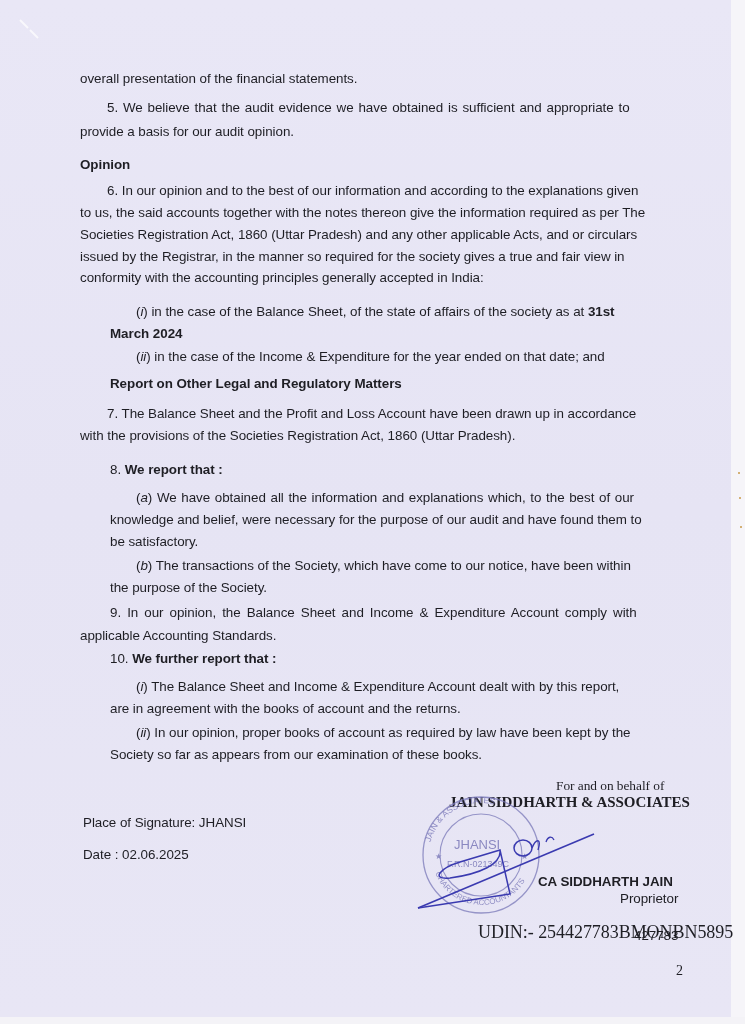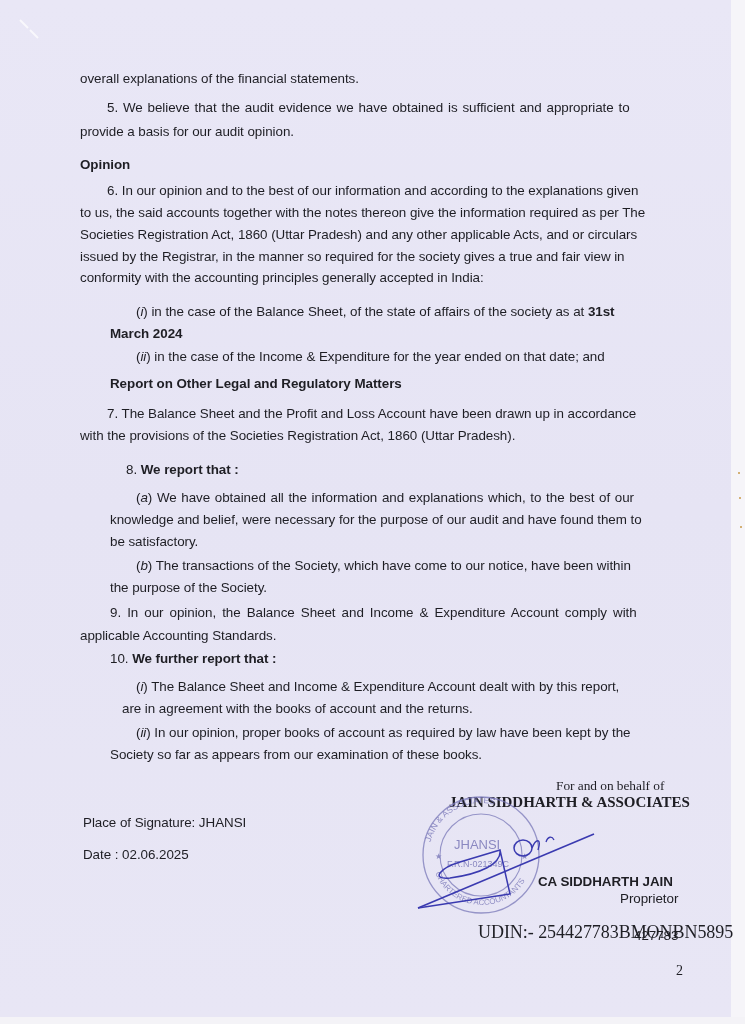--- a/index.html
+++ b/index.html
@@ -37,21 +37,21 @@
 <body>
 
 <div class="page"></div>
 <div class="right-strip"></div>
 <div class="bottom-strip"></div>
 
 <svg class="crease" viewBox="0 0 24 24">
   <path d="M2 2 L10 10 M12 12 L20 20" stroke="#ffffff" stroke-width="2" opacity="0.7" fill="none"></path>
 </svg>
 
-<div class="text" style="left:80px; top:69px;">overall explanations of the financial statements.</div>
+<div class="text" style="left:80px; top:69px;">overall presentation of the financial statements.</div>
 
 <div class="text" style="left:107px; top:98px; word-spacing:1.2px;">5. We believe that the audit evidence we have obtained is sufficient and appropriate to</div>
 <div class="text" style="left:80px; top:122px;">provide a basis for our audit opinion.</div>
 
 <div class="text b" style="left:80px; top:155px;">Opinion</div>
 
 <div class="text" style="left:107px; top:181px;">6. In our opinion and to the best of our information and according to the explanations given</div>
 <div class="text" style="left:80px; top:203px;">to us, the said accounts together with the notes thereon give the information required as per The</div>
 <div class="text" style="left:80px; top:225px;">Societies Registration Act, 1860 (Uttar Pradesh) and any other applicable Acts, and or circulars</div>
 <div class="text" style="left:80px; top:247px;">issued by the Registrar, in the manner so required for the society gives a true and fair view in</div>
@@ -60,36 +60,36 @@
 <div class="text" style="left:136px; top:302px;">(<span class="i">i</span><span>) in the case of the Balance Sheet, of the state of affairs of the society as at </span><span class="b">31st</span></div>
 <div class="text b" style="left:110px; top:324px;">March 2024</div>
 
 <div class="text" style="left:136px; top:347px;text-align:right;">(<span class="i">ii</span><span>) in the case of the Income &amp; Expenditure for the year ended on that date; and</span></div>
 
 <div class="text b" style="left:110px; top:374px;">Report on Other Legal and Regulatory Matters</div>
 
 <div class="text" style="left:107px; top:404px;">7. The Balance Sheet and the Profit and Loss Account have been drawn up in accordance</div>
 <div class="text" style="left:80px; top:426px;">with the provisions of the Societies Registration Act, 1860 (Uttar Pradesh).</div>
 
-<div class="text" style="left:126px; top:460px;"><span>8. </span><span class="b">We report that :</span></div>
+<div class="text" style="left:110px; top:460px;"><span>8. </span><span class="b">We report that :</span></div>
 
 <div class="text" style="left:136px; top:488px; word-spacing:1px;">(<span class="i">a</span><span>) We have obtained all the information and explanations which, to the best of our</span></div>
 <div class="text" style="left:110px; top:510px;">knowledge and belief, were necessary for the purpose of our audit and have found them to</div>
 <div class="text" style="left:110px; top:532px;">be satisfactory.</div>
 
 <div class="text" style="left:136px; top:556px;">(<span class="i">b</span><span>) The transactions of the Society, which have come to our notice, have been within</span></div>
 <div class="text" style="left:110px; top:578px;">the purpose of the Society.</div>
 
 <div class="text" style="left:110px; top:603px; word-spacing:2.4px;">9. In our opinion, the Balance Sheet and Income &amp; Expenditure Account comply with</div>
 <div class="text" style="left:80px; top:626px;">applicable Accounting Standards.</div>
 
 <div class="text" style="left:110px; top:649px;"><span>10. </span><span class="b">We further report that :</span></div>
 
 <div class="text" style="left:136px; top:677px;">(<span class="i">i</span><span>) The Balance Sheet and Income &amp; Expenditure Account dealt with by this report,</span></div>
-<div class="text" style="left:110px; top:699px;margin-left:12px;">are in agreement with the books of account and the returns.</div>
+<div class="text" style="left:110px; top:699px;">are in agreement with the books of account and the returns.</div>
 
 <div class="text" style="left:136px; top:723px;">(<span class="i">ii</span><span>) In our opinion, proper books of account as required by law have been kept by the</span></div>
 <div class="text" style="left:110px; top:745px;">Society so far as appears from our examination of these books.</div>
 
 <div class="text serif" style="left:556px; top:776px; font-size:13.4px;">For and on behalf of</div>
 <div class="text serif b" style="left:449px; top:792px; font-size:15px;">JAIN SIDDHARTH &amp; ASSOCIATES</div>
 
 <div class="text" style="left:83px; top:813px;">Place of Signature: JHANSI</div>
 <div class="text" style="left:83px; top:845px;">Date : 02.06.2025</div>
 

